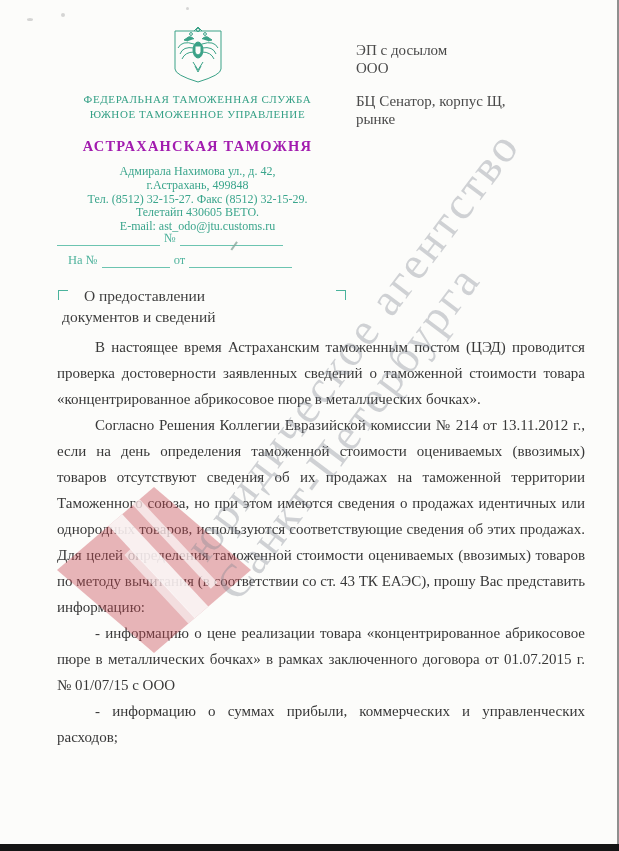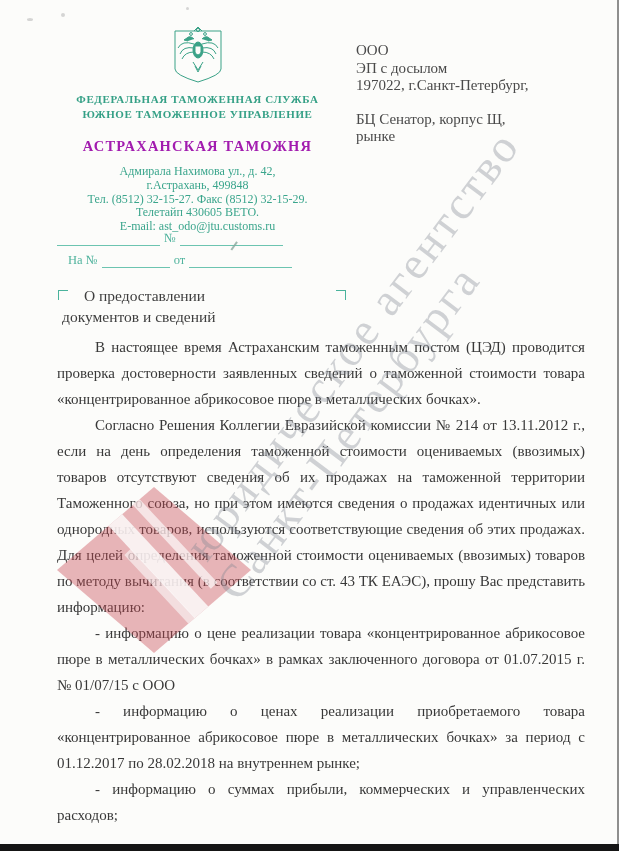--- a/index.html
+++ b/index.html
@@ -33,21 +33,21 @@
     position:absolute;left:5%;top:18%;width:90%;height:9px;
     background:rgba(252,250,250,0.7);transform:rotate(47deg);
   }
   .wm-diamond .stripe3{
     position:absolute;left:25%;top:66%;width:70%;height:9px;
     background:rgba(252,250,250,0.6);transform:rotate(47deg);
   }
   
   .letterhead{position:absolute;left:75px;top:24px;width:245px;text-align:center;color:#2f9e83;}
   .arms{display:block;margin:0 auto 8px auto;}
-  .org-line{font-size:11px;letter-spacing:.6px;line-height:15px;color:#35a086;font-weight:bold;}
+  .org-line{font-size:11px;letter-spacing:.6px;line-height:15px;color:#35a086;}
   .org-name{font-size:14.5px;font-weight:bold;letter-spacing:1.2px;color:#a21caf;margin-top:16px;}
   .addr{font-size:12px;line-height:13.8px;color:#3aa58c;margin-top:10px;}
   
   .recipient{position:absolute;left:356px;top:42px;font-size:15px;line-height:17.5px;color:#4a4a4a;}
   .recipient .gap{margin-top:16px;}
   
   .ref{position:absolute;color:#4fb39d;font-size:12.5px;}
   .ref-row1{left:57px;top:231px;}
   .ref-row2{left:64px;top:253px;}
   .uline{display:inline-block;border-bottom:1.2px solid #6cc4b0;height:13px;vertical-align:bottom;}
@@ -112,23 +112,22 @@
     <div class="addr">
       <div>Адмирала Нахимова ул., д. 42,</div>
       <div>г.Астрахань, 499848</div>
       <div>Тел. (8512) 32-15-27. Факс (8512) 32-15-29.</div>
       <div>Телетайп 430605 ВЕТО.</div>
       <div>E-mail: ast_odo@jtu.customs.ru</div>
     </div>
   </div>
 
   <div class="recipient">
+    <div>ЭП с досылом</div>
     <div>ООО</div>
-    <div>ЭП с досылом</div>
-    <div>197022, г.Санкт-Петербург,</div>
     <div class="gap">БЦ Сенатор, корпус Щ,</div>
     <div>рынке</div>
   </div>
 
   <div class="ref ref-row1">
     <span class="uline" style="width:103px"></span><span class="lbl">№</span><span class="uline" style="width:103px"></span>
   </div>
   <div class="pen-mark"></div>
   <div class="ref ref-row2">
     <span class="lbl">На №</span><span class="uline" style="width:68px"></span><span class="lbl">от</span><span class="uline" style="width:103px"></span>
@@ -138,21 +137,20 @@
   <div class="corner corner-close"></div>
   <div class="subject">
     <div class="l1">О предоставлении</div>
     <div>документов  и сведений</div>
   </div>
 
   <div class="body-text">
     <p>В настоящее время Астраханским таможенным постом (ЦЭД)  проводится проверка достоверности заявленных сведений о таможенной стоимости товара «концентрированное абрикосовое пюре в металлических бочках».</p>
     <p>Согласно Решения Коллегии Евразийской комиссии № 214 от 13.11.2012 г., если на день определения таможенной стоимости оцениваемых (ввозимых) товаров отсутствуют сведения об их продажах на таможенной территории Таможенного союза, но при этом имеются сведения о продажах идентичных или однородных товаров, используются соответствующие сведения об этих продажах. Для целей определения таможенной стоимости оцениваемых (ввозимых) товаров по методу вычитания (в соответствии со ст. 43 ТК ЕАЭС), прошу Вас представить информацию:</p>
     <p>- информацию о цене реализации товара «концентрированное абрикосовое пюре в металлических бочках» в рамках заключенного договора от 01.07.2015 г. № 01/07/15 с ООО</p>
-    <p>- информацию о ценах реализации приобретаемого товара «концентрированное абрикосовое пюре в металлических бочках» за период с 01.12.2017 по 28.02.2018 на внутреннем рынке;</p>
     <p>- информацию о суммах прибыли, коммерческих и управленческих расходов;</p>
   </div>
 
   <div class="speck" style="left:61px;top:13px;width:4px;height:4px"></div>
   <div class="speck" style="left:27px;top:18px;width:6px;height:3px"></div>
   <div class="speck" style="left:186px;top:7px;width:3px;height:3px"></div>
   <div class="edge-right"></div>
   <div class="edge-bottom"></div>
 </div>
 

